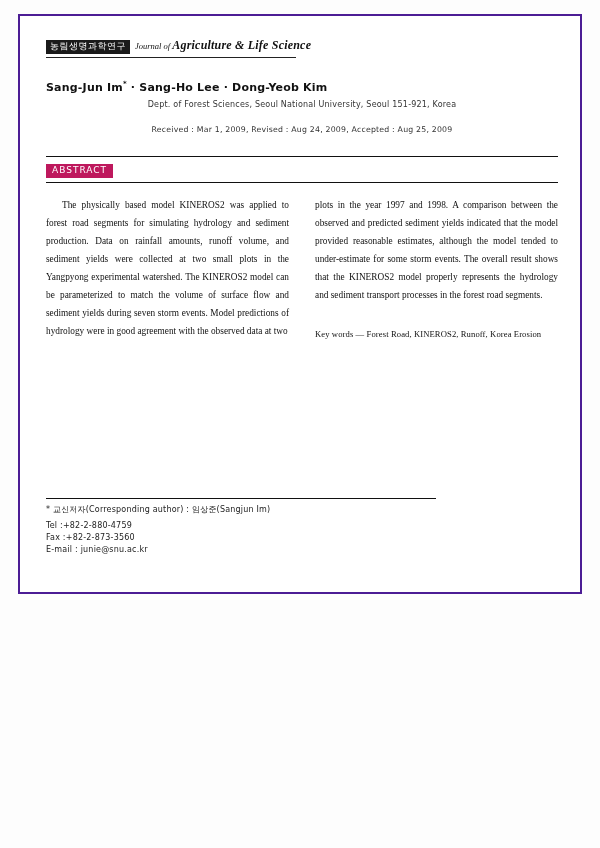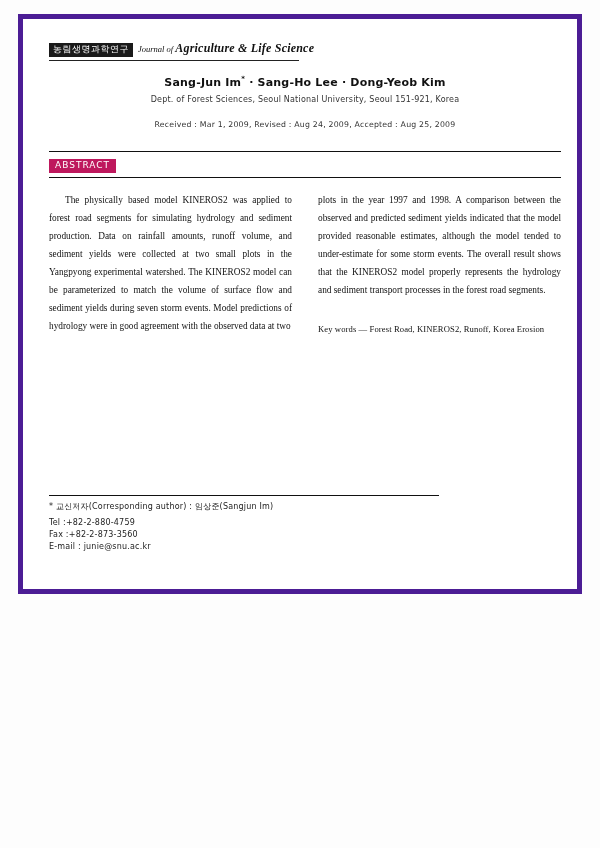--- a/index.html
+++ b/index.html
@@ -22,21 +22,21 @@
     height: 848px;
     background: #fdfdfd;
   }
   .sheet {
     position: absolute;
     left: 18px;
     top: 14px;
     width: 564px;
     height: 580px;
     background: #ffffff;
-    border: 5px solid #4c1d95;
+    border: 2px solid #4c1d95;
     box-sizing: border-box;
     padding-left: 12px;
   }
   .inner {
     position: absolute;
     left: 26px;
     top: 22px;
     width: 512px;
   }
 
@@ -86,22 +86,22 @@
     text-align: center;
     font-family: "DejaVu Sans", sans-serif;
     font-size: 18.5px;
     line-height: 1.45;
     letter-spacing: -0.2px;
     color: #0d0d0d;
   }
 
   
   .authors {
-    margin-top: 14px;
-    text-align: center;
+    margin-top: 22px;
+    text-align: left;
     font-family: "DejaVu Sans", sans-serif;
     font-size: 11px;
     font-weight: bold;
     letter-spacing: 0.2px;
     color: #111;
   }
   .authors sup { font-size: 7px; font-weight: bold; vertical-align: super; }
   .affil {
     margin-top: 6px;
     text-align: center;

